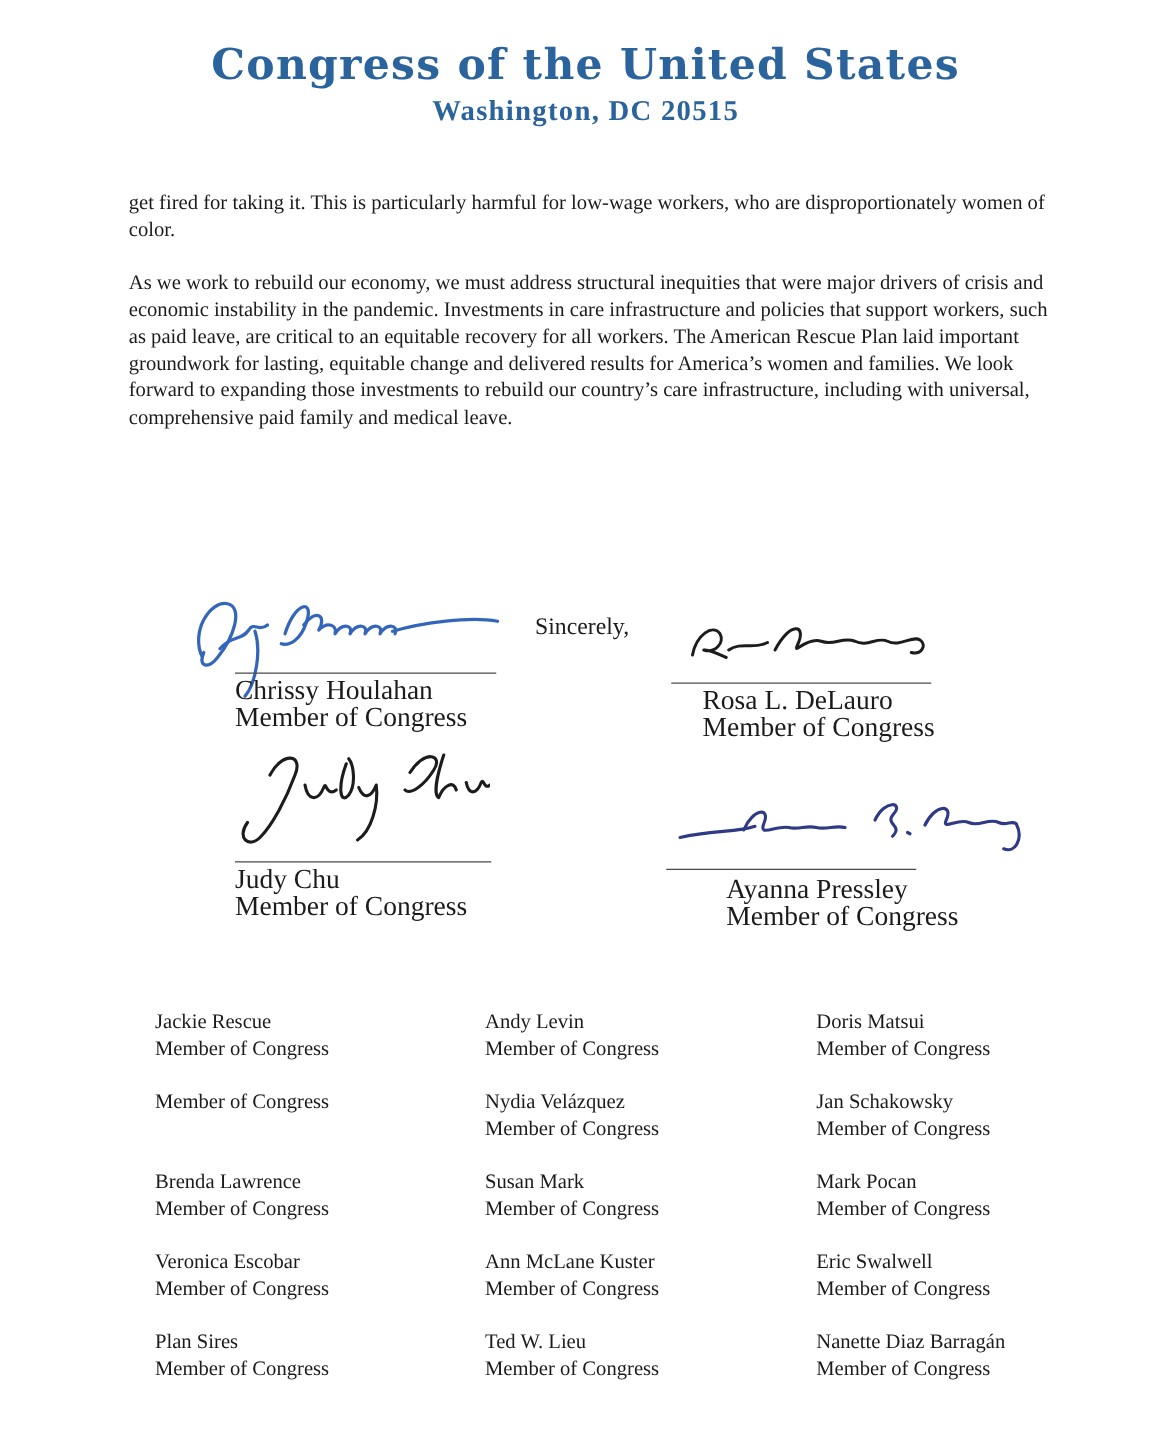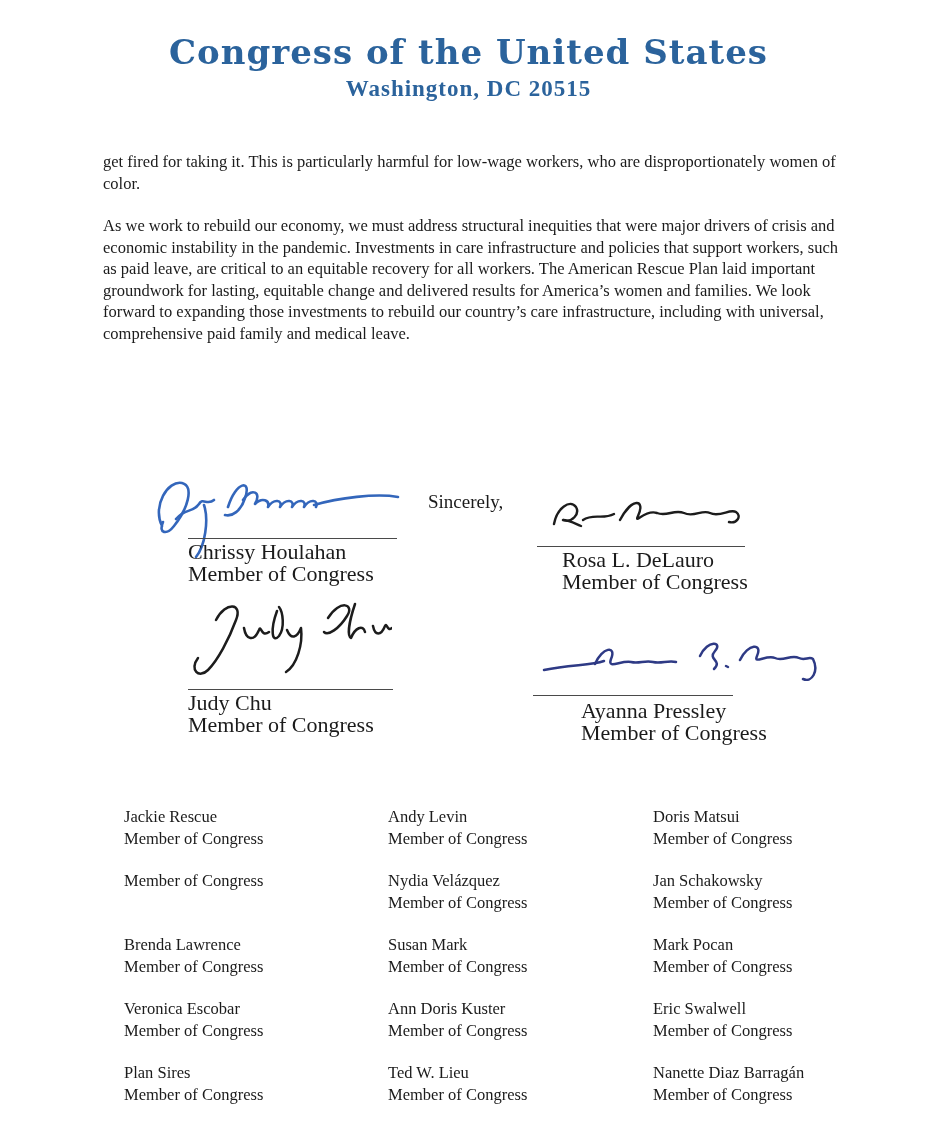--- a/index.html
+++ b/index.html
@@ -157,21 +157,21 @@
     <div class="cosigner">
       <div>Mark Pocan</div>
       <div>Member of Congress</div>
     </div>
 
     <div class="cosigner">
       <div>Veronica Escobar</div>
       <div>Member of Congress</div>
     </div>
     <div class="cosigner">
-      <div>Ann Doris Kuster</div>
+      <div>Ann McLane Kuster</div>
       <div>Member of Congress</div>
     </div>
     <div class="cosigner">
       <div>Eric Swalwell</div>
       <div>Member of Congress</div>
     </div>
 
     <div class="cosigner">
       <div>Plan Sires</div>
       <div>Member of Congress</div>

